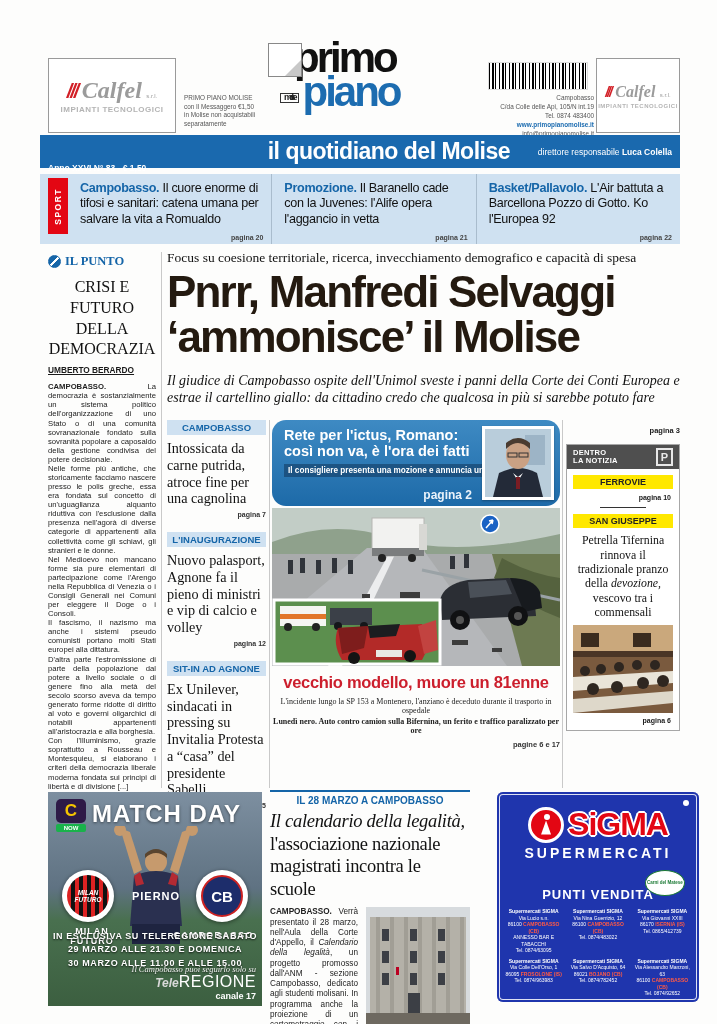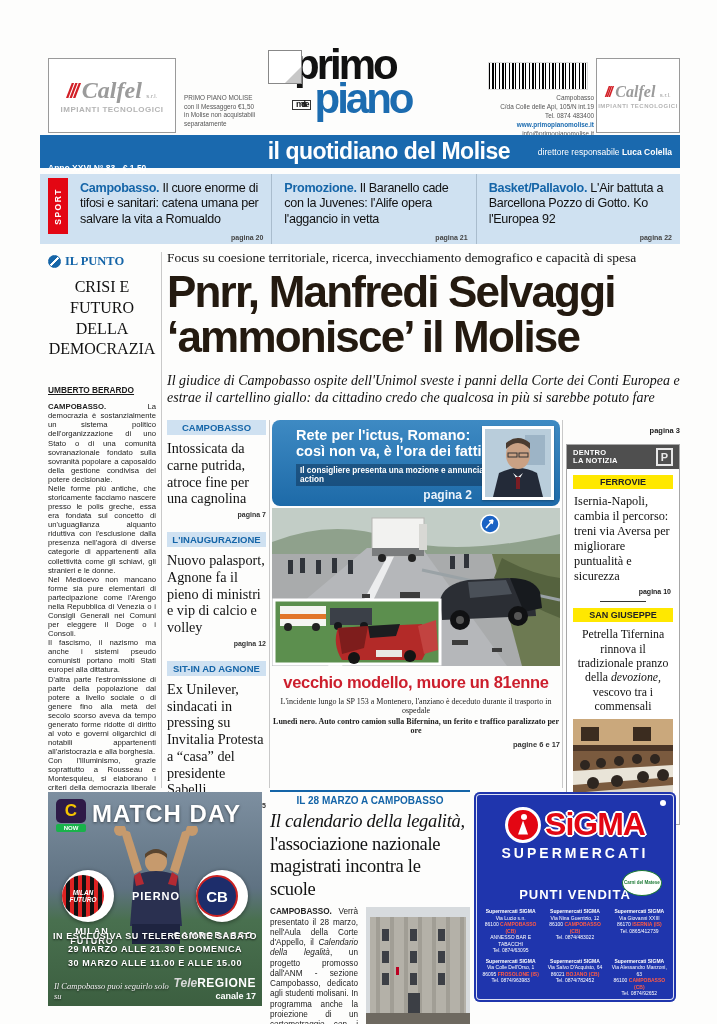--- a/index.html
+++ b/index.html
@@ -14,21 +14,21 @@
   .calfel-brand{font-family:"Liberation Serif",serif;font-style:italic;font-weight:700;font-size:24px;color:#9b9b9b;line-height:1;}
   .calfel-suffix{font-size:6px;color:#9b9b9b;}
   .calfel-tag{font-size:8px;font-weight:700;color:#b4b4b4;letter-spacing:.5px;margin-top:2px;}
   .pricenote{font-size:6.4px;color:#555;line-height:1.35;}
 
   
   #logoBlock{text-align:left;}
   .logo-fold{position:absolute;left:0;top:2px;width:34px;height:34px;background:#fff;border:1px solid #888;}
   .logo-fold:after{content:"";position:absolute;right:0;bottom:0;border-style:solid;border-width:0 0 16px 16px;border-color:transparent transparent #c8c8c8 transparent;}
   .logo-w1{font-weight:900;font-size:42px;letter-spacing:-3px;color:#111;line-height:.82;margin-left:26px;}
-  .logo-w2{font-weight:900;font-size:42px;letter-spacing:-3px;color:#1c6cb0;line-height:.82;margin-left:24px;}
+  .logo-w2{font-weight:900;font-size:42px;letter-spacing:-3px;color:#1c6cb0;line-height:.82;margin-left:12px;}
   .logo-region{display:inline-block;border:1px solid #333;font-size:9px;font-weight:700;color:#222;padding:0 3px;margin-right:4px;vertical-align:6px;}
 
   .barcode{width:100px;height:28px;background:repeating-linear-gradient(90deg,#000 0 1px,#fff 1px 3px,#000 3px 5px,#fff 5px 6px,#000 6px 7px,#fff 7px 10px);border:1px solid #ddd;}
   .contact{font-size:6.4px;color:#555;line-height:1.4;text-align:right;margin-top:4px;}
   .contact b{color:#1c6cb0;}
 
   
   #dateband{background:#1a69ae;color:#fff;display:flex;align-items:center;}
   .db-issue{font-size:8.5px;font-weight:700;line-height:1.25;padding-left:8px;width:150px;margin-top:44px;}
   .db-tag{flex:1;text-align:right;font-weight:700;font-size:23px;letter-spacing:-.5px;}
@@ -42,41 +42,41 @@
   .teaser{flex:1;padding:7px 10px 3px 12px;position:relative;}
   .teaser + .teaser{border-left:1px solid #a9bccd;}
   .teaser-text{font-size:12.6px;letter-spacing:-.3px;line-height:1.22;color:#111;}
   .teaser-text .lead{color:#1565a8;font-weight:700;}
   .teaser-page{position:absolute;right:8px;bottom:3px;font-size:7px;font-weight:700;color:#444;}
 
   
   #ilpunto{width:108px;}
   .ip-head{color:#1565a8;font-weight:700;font-size:12.5px;font-family:"Liberation Serif",serif;display:flex;align-items:center;gap:4px;}
   .ip-dot{width:13px;height:13px;border-radius:50%;background:linear-gradient(135deg,#1565a8 42%,#fff 42% 58%,#1565a8 58%);border:1px solid #1565a8;display:inline-block;}
-  .ip-title{font-family:"Liberation Serif",serif;font-size:16px;line-height:1.3;text-align:center;color:#111;margin:8px 0 25px;}
+  .ip-title{font-family:"Liberation Serif",serif;font-size:16px;line-height:1.3;text-align:center;color:#111;margin:8px 0 5px;}
   .ip-author{font-size:8.3px;font-weight:700;text-decoration:underline;margin-bottom:7px;}
   .ip-body{font-size:7.7px;line-height:1.18;text-align:justify;color:#222;}
   .ip-body .lead{font-weight:700;}
   .ip-more{font-size:8px;font-weight:700;text-align:right;margin-top:6px;}
 
   .vline{background:#c9c9c9;width:1px;}
 
   
   .kicker{font-family:"Liberation Serif",serif;font-size:13.5px;color:#111;}
   .headline{font-weight:700;font-size:44px;letter-spacing:-1.8px;line-height:1.02;color:#241a10;margin-top:4px;}
   .deck{font-family:"Liberation Serif",serif;font-style:italic;font-size:14px;line-height:1.25;color:#111;margin-top:12px;}
 
   
   .mini-item{margin-bottom:14px;}
   .mini-tag{background:#cfe1f1;color:#1565a8;font-size:9.5px;font-weight:700;text-align:center;padding:2px 0;margin-bottom:5px;}
   .mini-title{font-family:"Liberation Serif",serif;font-size:14.2px;line-height:1.18;color:#111;}
   .mini-page{font-size:7px;font-weight:700;text-align:right;color:#333;margin-top:4px;}
 
   
-  #ictus{background:linear-gradient(180deg,#3e8ac3,#1d6aa8);border-radius:8px;padding:7px 24px;color:#fff;}
+  #ictus{background:linear-gradient(180deg,#3e8ac3,#1d6aa8);border-radius:14px;padding:7px 12px;color:#fff;}
   .ictus-title{font-weight:700;font-size:14.5px;line-height:1.12;width:200px;}
   .ictus-sub{display:inline-block;background:rgba(10,40,70,.45);font-size:8.2px;font-weight:700;padding:2px 4px;margin-top:5px;}
   .ictus-page{position:absolute;right:88px;bottom:4px;font-size:12px;font-weight:700;color:#eaf2fa;}
   .ictus-photo{position:absolute;right:6px;top:6px;width:72px;height:74px;border:3px solid #fff;box-shadow:0 1px 2px rgba(0,0,0,.3);}
 
   
   .crash-photo{display:block;}
   .crash-head{color:#cc1f2d;font-weight:700;font-size:16.5px;letter-spacing:-.3px;line-height:1.15;text-align:center;margin-top:7px;}
   .crash-deck1{font-family:"Liberation Serif",serif;font-size:8px;text-align:center;margin-top:5px;color:#222;}
   .crash-deck2{font-family:"Liberation Serif",serif;font-size:8px;font-weight:700;text-align:center;margin-top:2px;color:#222;}
@@ -95,31 +95,31 @@
   .dn-page{font-size:7px;font-weight:700;text-align:right;margin:4px 8px 6px;}
   .dn-sep{width:46px;height:1px;background:#333;margin:2px auto 2px;}
   .dn-photo{display:block;margin:5px 6px 0;}
 
   
   #matchAd{background:linear-gradient(180deg,#7d8fa0 0%,#5f7282 45%,#49704f 60%,#3c5f40 100%);overflow:hidden;color:#fff;}
   .serieC{position:absolute;left:8px;top:7px;width:30px;text-align:center;}
   .serieC .cbox{background:#2e1a47;border-radius:5px;color:#f5c400;font-weight:900;font-size:17px;line-height:24px;height:24px;}
   .serieC .snow{background:#19b24b;color:#fff;font-size:6px;font-weight:700;border-radius:2px;margin-top:1px;padding:1px 0;}
   .md-title{position:absolute;left:44px;top:8px;font-weight:900;font-size:24px;letter-spacing:1px;color:#fff;text-shadow:0 1px 3px rgba(0,0,0,.5);}
-  .badge{position:absolute;width:52px;height:52px;border-radius:50%;background:#fff;display:flex;align-items:center;box-shadow:0 1px 4px rgba(0,0,0,.45);}
+  .badge{position:absolute;width:52px;height:52px;border-radius:50%;background:#fff;display:flex;align-items:center;justify-content:center;box-shadow:0 1px 4px rgba(0,0,0,.45);}
   .badge-inner{width:42px;height:42px;border-radius:50%;display:flex;align-items:center;justify-content:center;font-weight:900;color:#fff;}
   .milan-inner{background:repeating-linear-gradient(90deg,#d22 0 4px,#111 4px 8px);font-style:italic;font-size:6.5px;text-align:center;line-height:1.1;}
   .cb-inner{background:#1d2d6b;border:2px solid #c22;font-size:15px;}
   .team-name{position:absolute;font-weight:700;font-size:9px;letter-spacing:2px;color:#fff;text-shadow:0 1px 2px rgba(0,0,0,.7);}
   .md-band{position:absolute;left:0;right:0;text-align:center;font-weight:700;font-size:9px;letter-spacing:.6px;color:#fff;text-shadow:0 1px 2px rgba(0,0,0,.8);line-height:1.5;}
-  .md-footer{position:absolute;left:6px;right:6px;bottom:5px;display:flex;align-items:flex-end;justify-content:space-between;}
+  .md-footer{position:absolute;left:6px;right:6px;bottom:5px;display:flex;align-items:flex-end;justify-content:space-between;flex-direction:column;}
   .md-script{font-family:"Liberation Serif",serif;font-style:italic;font-size:8.5px;color:#f2f2f2;text-shadow:0 1px 2px rgba(0,0,0,.7);}
   .md-tele{text-align:right;line-height:1;}
   .md-tele .t1{color:#d9d9d9;font-style:italic;font-weight:700;font-size:12px;}
-  .md-tele .t2{color:#fff;font-weight:700;font-size:12px;letter-spacing:.5px;}
+  .md-tele .t2{color:#fff;font-weight:400;font-size:16px;letter-spacing:.5px;}
   .md-tele .t3{display:block;color:#fff;font-weight:700;font-size:9px;margin-top:2px;}
 
   
   #legality{border-top:2px solid #1565a8;padding-top:3px;}
   .leg-tag{color:#1565a8;font-size:10px;font-weight:700;text-align:center;margin-bottom:4px;}
   .leg-title{font-family:"Liberation Serif",serif;font-size:18.5px;line-height:1.22;color:#111;letter-spacing:-.3px;}
   .leg-title .it{font-style:italic;}
   .leg-body{font-size:8.2px;line-height:1.25;text-align:justify;color:#222;width:88px;float:left;}
   .leg-body .lead{font-weight:700;}
   .leg-body .it{font-style:italic;}
@@ -155,21 +155,21 @@
     <div class="calfel-tag">IMPIANTI TECNOLOGICI</div>
   </div>
 
   <div class="abs pricenote" style="left:184px;top:94px;width:74px;">
     <div>PRIMO PIANO MOLISE</div>
     <div>con Il Messaggero €1,50</div>
     <div>in Molise non acquistabili</div>
     <div>separatamente</div>
   </div>
 
-  <div class="abs" style="left:268px;top:48px;width:215px;height:80px;" id="logoBlock">
+  <div class="abs" style="left:268px;top:41px;width:215px;height:80px;" id="logoBlock">
     <span class="logo-fold"></span>
     <div class="logo-w1">primo</div>
     <div class="logo-w2"><span class="logo-region">molise</span><span>piano</span></div>
   </div>
 
   <div class="abs" style="left:488px;top:62px;width:106px;">
     <div class="barcode"></div>
     <div class="contact">
       <div>Campobasso</div>
       <div>C/da Colle delle Api, 105/N int.19</div>
@@ -359,21 +359,20 @@
 
     <div id="dentro">
       <div class="dentro-head">
         <div class="dentro-label">
           <div>DENTRO</div>
           <div>LA NOTIZIA</div>
         </div>
         <span class="dentro-p">P</span>
       </div>
       <div class="ytag">FERROVIE</div>
-      <div class="dn-title">Isernia-Napoli, cambia il percorso: treni via Aversa per migliorare puntualità e sicurezza</div>
       <div class="dn-page">pagina 10</div>
       <div class="dn-sep"></div>
       <div class="ytag">SAN GIUSEPPE</div>
       <div class="dn-title" style="font-size:11.8px;text-align:center;"><span>Petrella Tifernina rinnova il tradizionale pranzo della </span><i>devozione,</i><span> vescovo tra i commensali</span></div>
       <svg class="dn-photo" width="100" height="88" viewBox="0 0 100 88">
         <rect width="100" height="88" fill="#7a5a3e"></rect>
         <rect width="100" height="30" fill="#caa87c"></rect>
         <rect y="26" width="100" height="6" fill="#4a3526"></rect>
         <rect x="8" y="8" width="18" height="14" fill="#3b2c1f"></rect>
         <rect x="60" y="8" width="18" height="14" fill="#3b2c1f"></rect>
@@ -471,21 +470,21 @@
           <rect x="42" y="86" width="12" height="20"></rect>
         </g>
         <rect x="30" y="60" width="3" height="8" fill="#b02"></rect>
         <rect y="106" width="104" height="12" fill="#6e6960"></rect>
       </svg>
       <div class="leg-body"><span class="lead">CAMPOBASSO.</span><span> Verrà presentato il 28 marzo, nell'Aula della Corte d'Appello, il </span><span class="it">Calendario della legalità</span><span>, un progetto promosso dall'ANM - sezione Campobasso, dedicato agli studenti molisani. In programma anche la proiezione di un cortometraggio con i momenti più significativi dell'incontro tra magistrati e alunni.</span></div>
 
     </div>
   </div>
 
-  <div class="abs" id="sigmaAd" style="left:474px;top:792px;width:202px;height:210px;">
+  <div class="abs" id="sigmaAd" style="left:497px;top:792px;width:202px;height:210px;">
     <div class="sg-dot"></div>
     <div class="sg-logo-row">
       <div class="sg-circle">
           <div class="sg-person"></div>
         </div>
       <div class="sg-brand">SiGMA</div>
     </div>
     <div class="sg-sub">SUPERMERCATI</div>
     <div class="sg-badge">Carni del Matese</div>
     <div class="sg-pv">PUNTI VENDITA</div>

